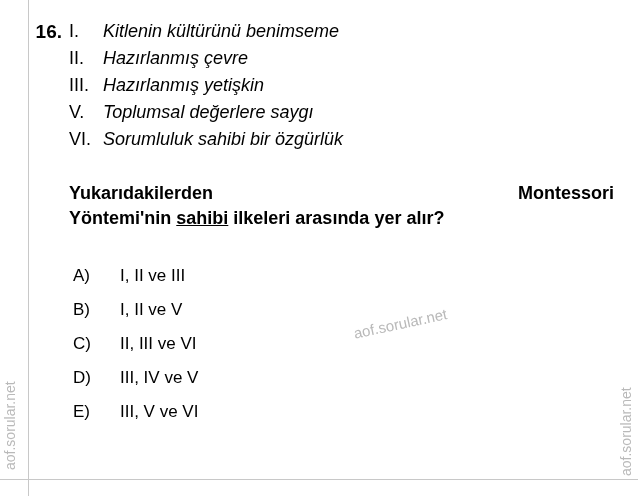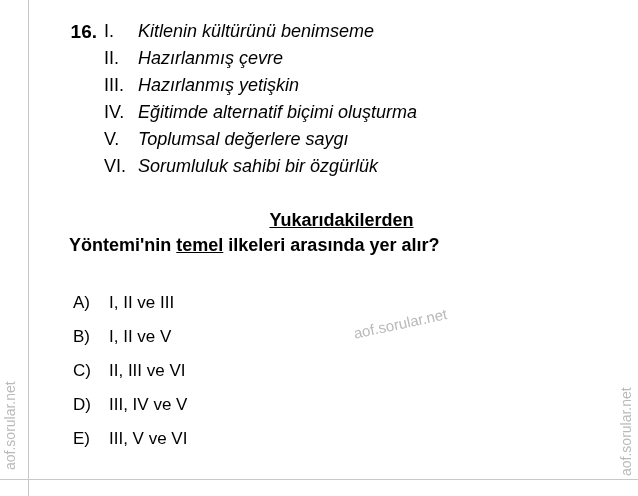--- a/index.html
+++ b/index.html
@@ -47,21 +47,20 @@
     align-items: flex-start;
   }
   .q-number {
     font-size: 19px;
     font-weight: bold;
     width: 34px;
     flex: 0 0 34px;
     text-align: right;
     padding-right: 7px;
     line-height: 27px;
-    padding-left: 35px;
   }
   .roman-list {
     flex: 1 1 auto;
   }
   .roman-item {
     display: flex;
     line-height: 27px;
     font-size: 18px;
   }
   .roman-label {
@@ -77,42 +76,42 @@
     margin-top: 28px;
     margin-left: 41px;
     width: 545px;
     font-size: 18px;
     font-weight: bold;
     line-height: 25px;
     text-align: justify;
   }
   .q-stem .line1 {
     display: flex;
-    justify-content: center;
-    text-decoration: underline;
+    justify-content: space-between;
   }
   .q-stem .underline {
     text-decoration: underline;
   }
 
   .options {
     margin-top: 28px;
     margin-left: 45px;
   }
   .option {
     display: flex;
     font-size: 17px;
     line-height: 34px;
   }
   .option-label {
     width: 36px;
     flex: 0 0 36px;
   }
   .option-text {
     flex: 1 1 auto;
+    margin-left: 11px;
   }
 
   
   .wm {
     position: absolute;
     color: #b9b9b9;
     font-size: 15px;
     font-family: "Liberation Sans", sans-serif;
     user-select: none;
     white-space: nowrap;
@@ -156,40 +155,37 @@
       </div>
       <div class="roman-item">
         <span class="roman-label">II.</span>
         <span class="roman-text">Hazırlanmış çevre</span>
       </div>
       <div class="roman-item">
         <span class="roman-label">III.</span>
         <span class="roman-text">Hazırlanmış yetişkin</span>
       </div>
       <div class="roman-item">
-        <span class="roman-label">IV.</span>
-        <span class="roman-text">Eğitimde alternatif biçimi oluşturma</span>
-      </div>
-      <div class="roman-item">
         <span class="roman-label">V.</span>
         <span class="roman-text">Toplumsal değerlere saygı</span>
       </div>
       <div class="roman-item">
         <span class="roman-label">VI.</span>
         <span class="roman-text">Sorumluluk sahibi bir özgürlük</span>
       </div>
     </div>
   </div>
 
   <div class="q-stem">
     <div class="line1">
       <span>Yukarıdakilerden</span>
+      <span>Montessori</span>
     </div>
     <div class="line2">
-      <span>Yöntemi'nin </span><span class="underline">temel</span><span> ilkeleri arasında yer alır?</span>
+      <span>Yöntemi'nin </span><span class="underline">sahibi</span><span> ilkeleri arasında yer alır?</span>
     </div>
   </div>
 
   <div class="options">
     <div class="option">
       <span class="option-label">A)</span>
       <span class="option-text">I, II ve III</span>
     </div>
     <div class="option">
       <span class="option-label">B)</span>

